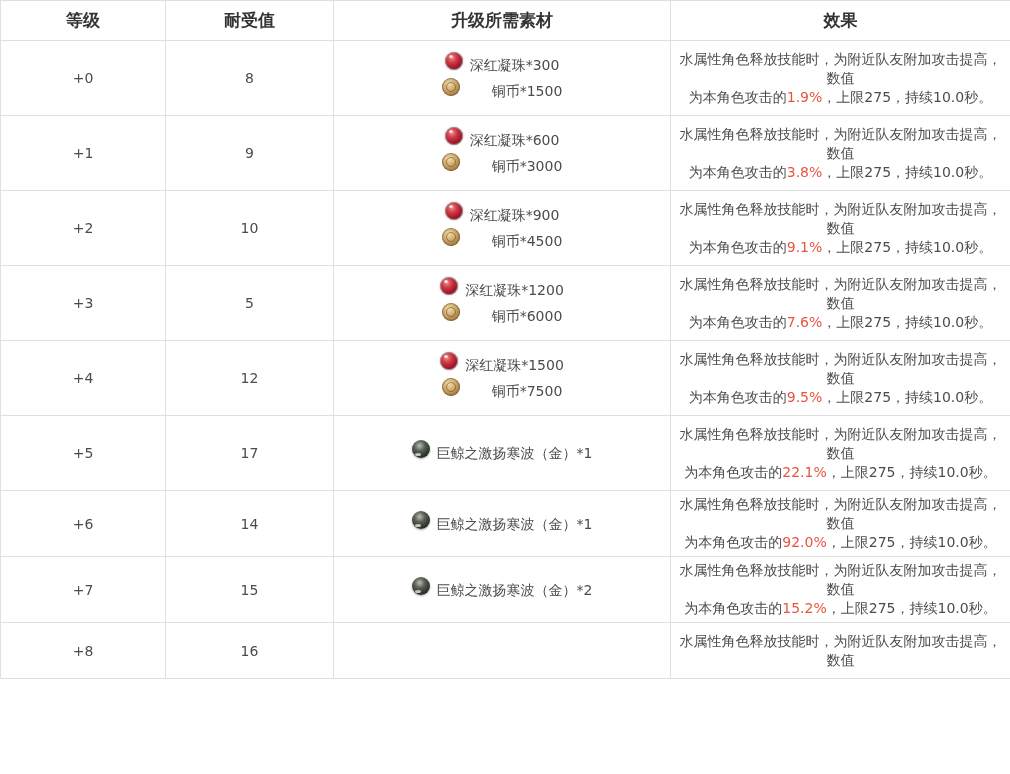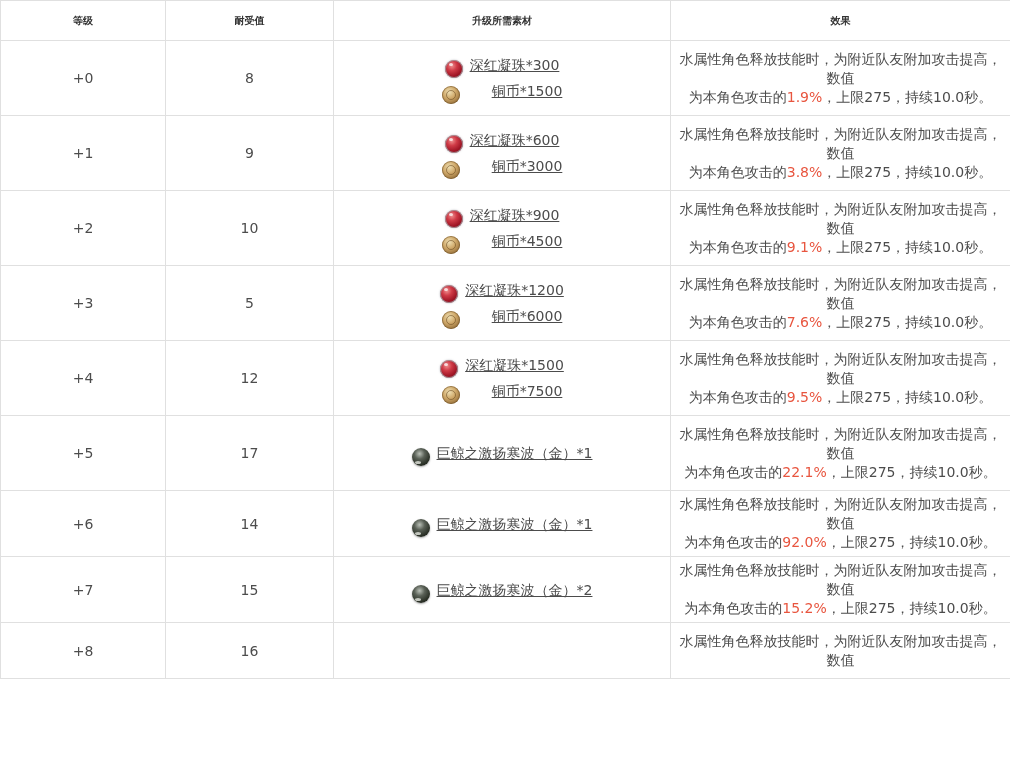--- a/index.html
+++ b/index.html
@@ -20,40 +20,39 @@
   .wiki-table col.c-effect   { width: 340px; }
   .wiki-table th, .wiki-table td {
     border: 1px solid #e0e0e0;
     text-align: center;
     vertical-align: middle;
     padding: 4px 8px;
     box-sizing: border-box;
   }
   .wiki-table th {
     height: 40px;
-    font-size: 10px;
+    font-size: 17px;
     font-weight: bold;
     color: #333333;
     background: #ffffff;
   }
   .wiki-table td {
     font-size: 14px;
     color: #4c4c4c;
   }
   tr.row-tall  td { height: 75px; }
   tr.row-short td { height: 56px; }
 
   .mat-line {
     display: flex;
-    align-items: flex-end;
+    align-items: flex-start;
     justify-content: center;
     gap: 7px;
     line-height: 26px;
     min-height: 26px;
-    text-decoration: underline;
   }
   .mat-cell .mat-line + .mat-line { margin-top: 0; gap: 32px; }
   .mat-label { color: #4c4c4c; }
 
   .icon {
     display: inline-block;
     width: 18px;
     height: 18px;
     border-radius: 50%;
     flex: 0 0 auto;

